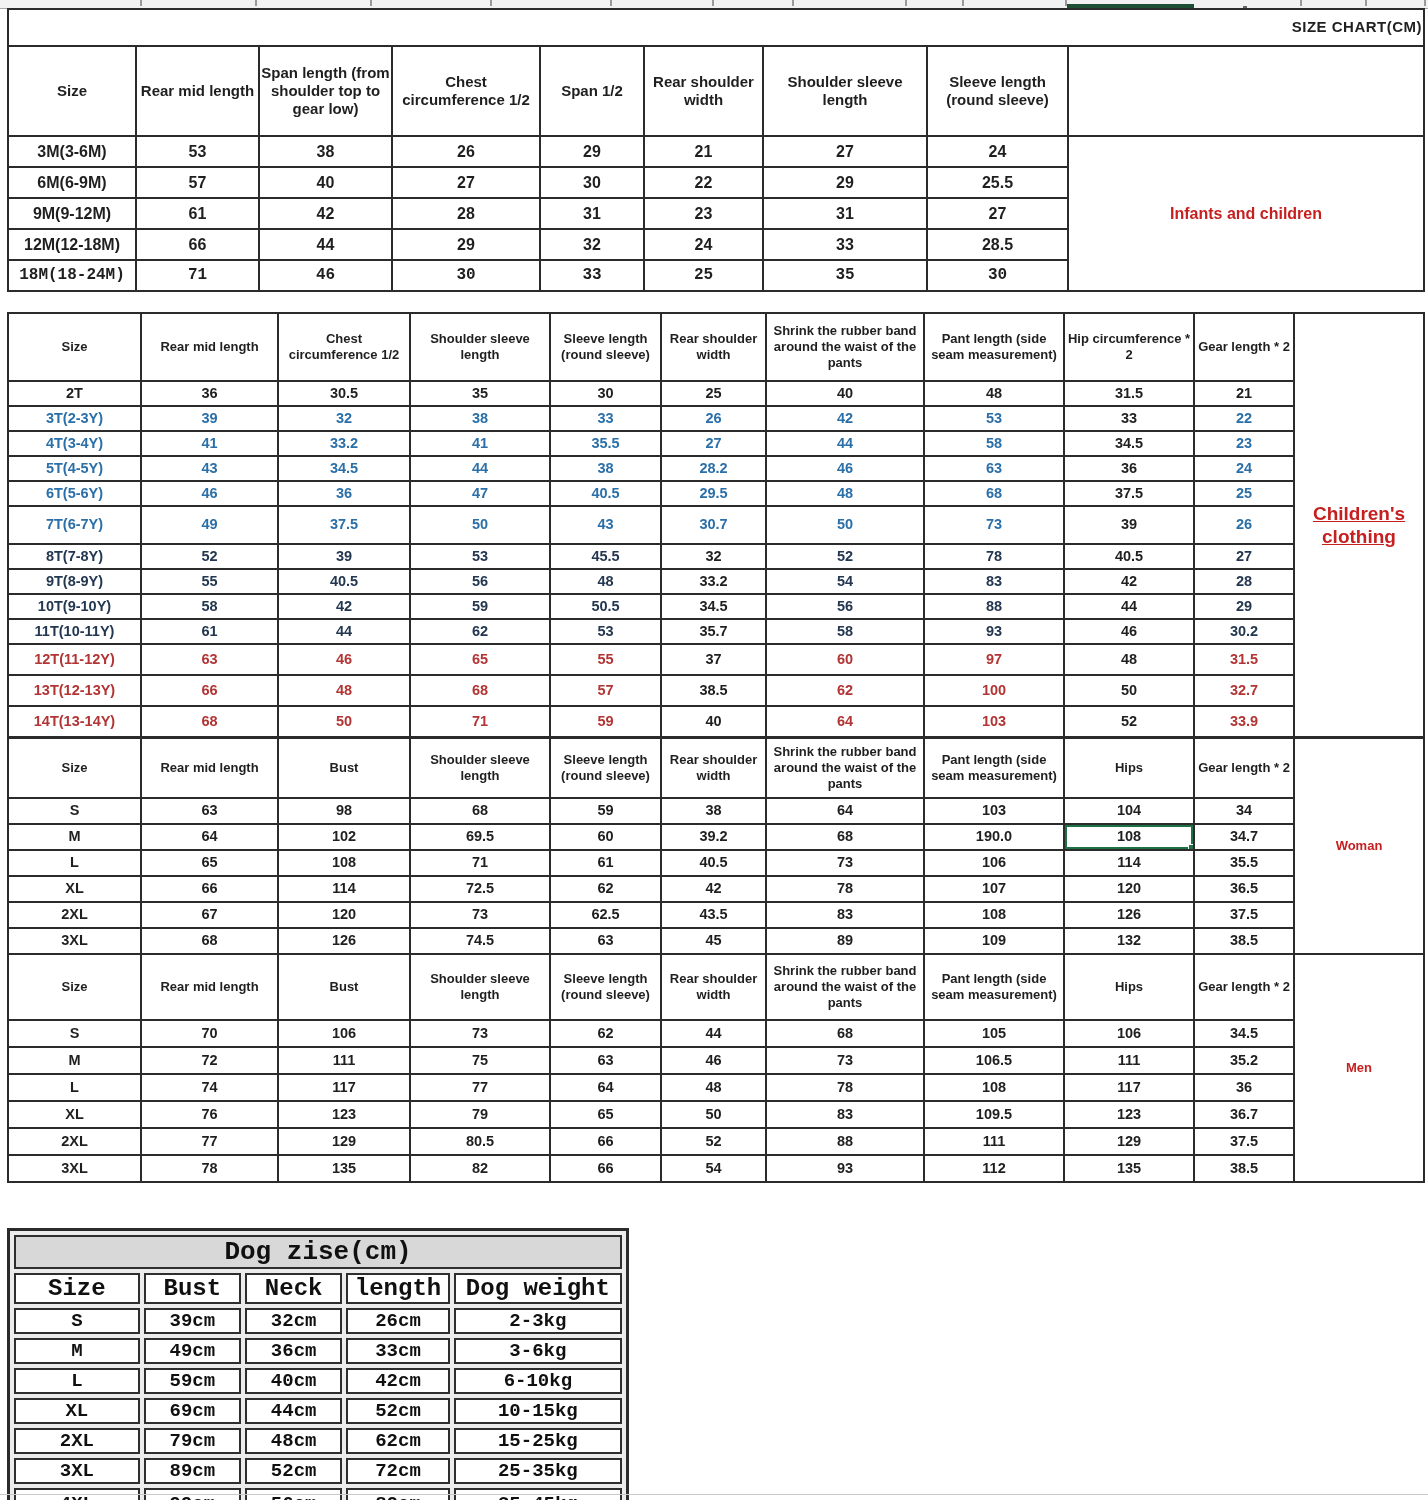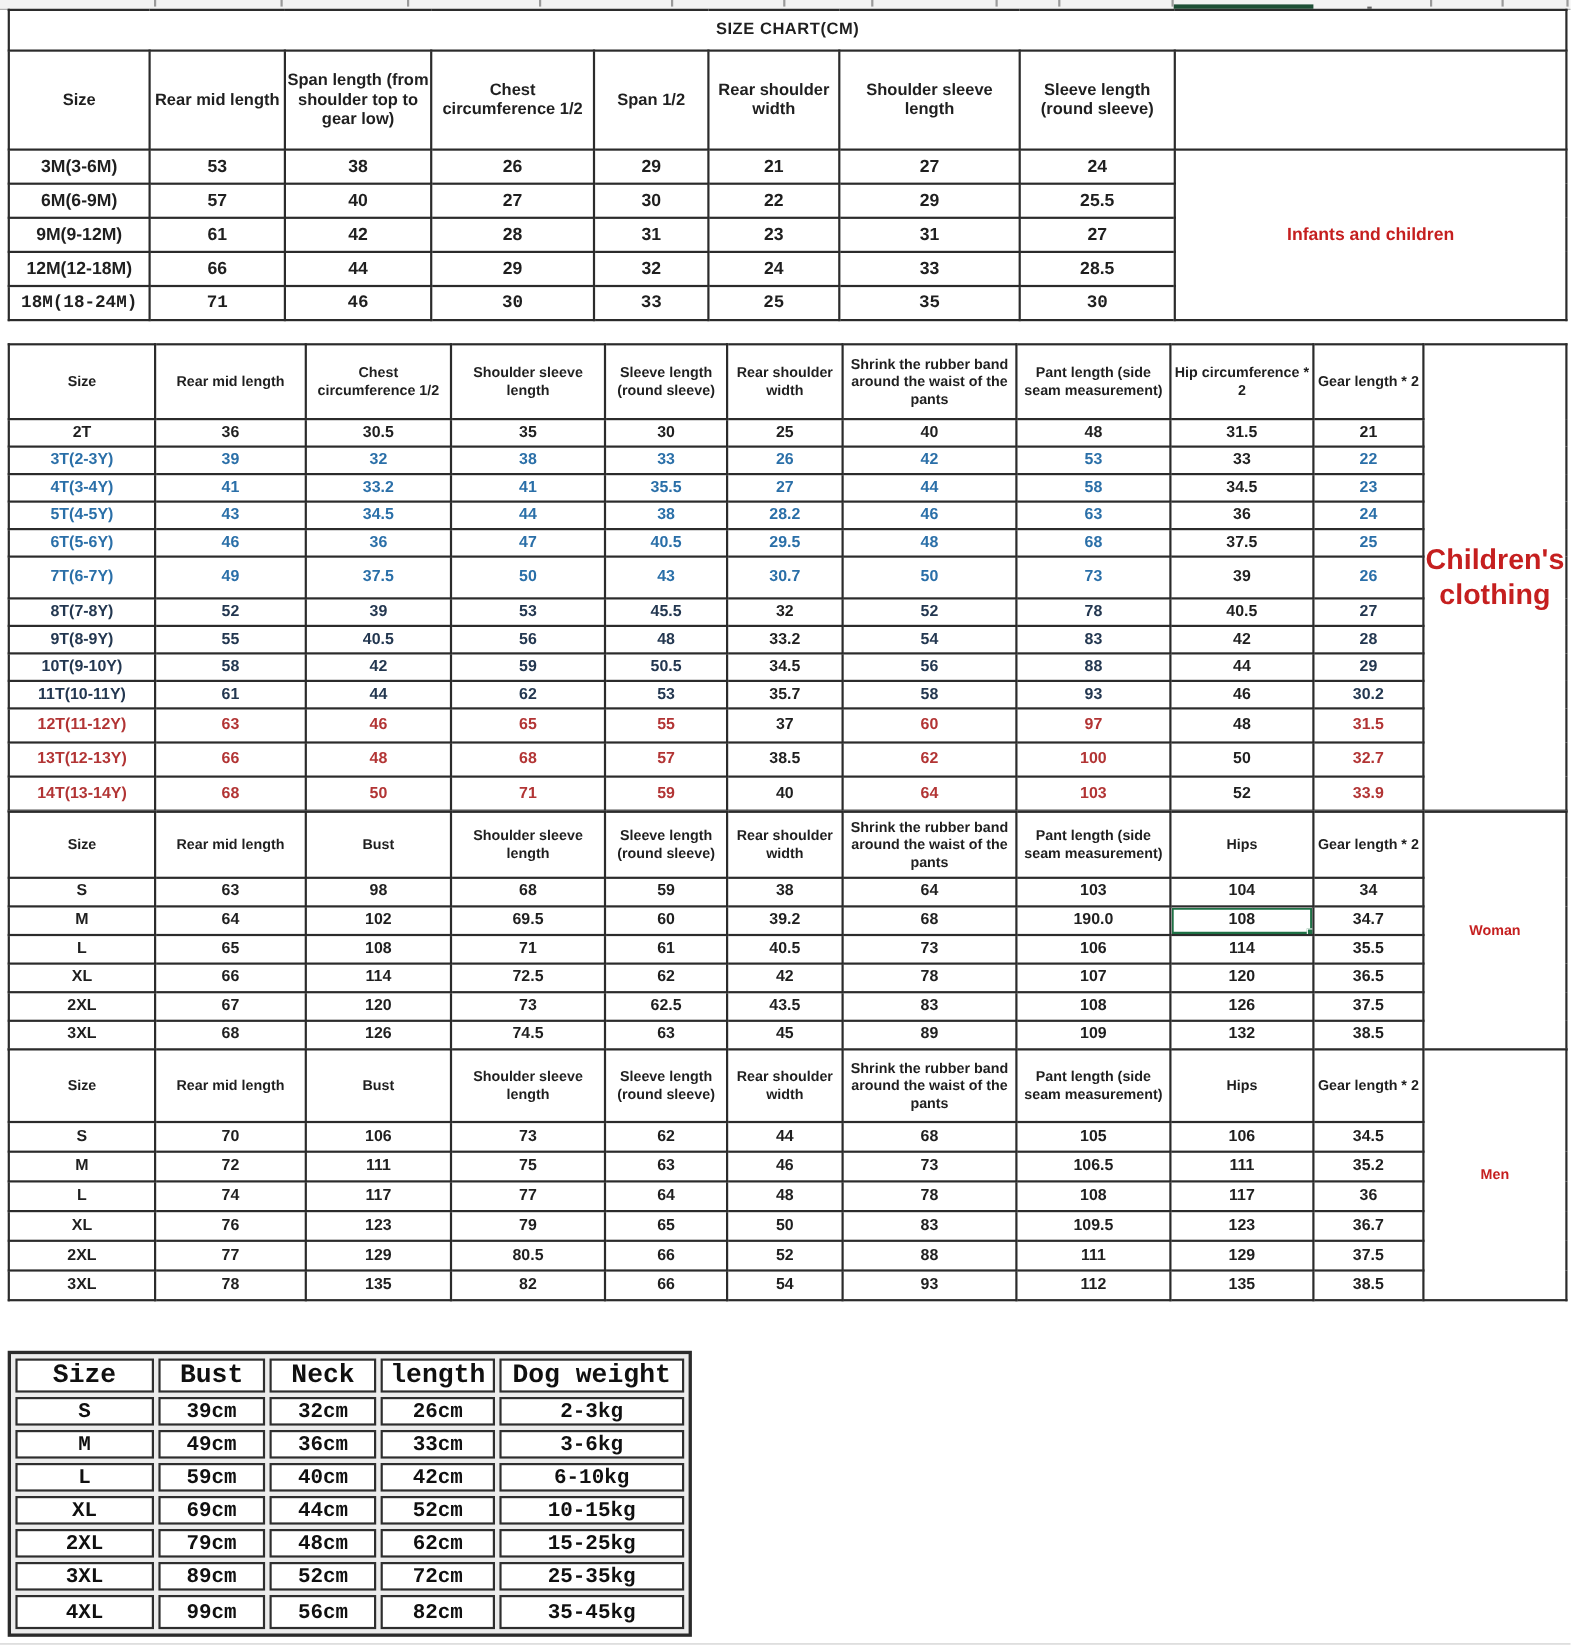--- a/index.html
+++ b/index.html
@@ -10,31 +10,31 @@
            border-bottom:1px solid #a8a8a8;}
   .tick{position:absolute;top:0;width:2px;height:6px;background:#9a9a9a;}
   .greenbar{position:absolute;left:1067px;top:4px;width:127px;height:7px;background:var(--top_bar_green);}
   .topdot{position:absolute;left:1243px;top:6px;width:4px;height:4px;background:#666;}
   .bottomline{position:absolute;left:0;top:1494px;width:1428px;height:1px;background:#c9c9c9;}
   
   .mt{position:absolute;left:7px;border-collapse:collapse;table-layout:fixed;background:#fff;
       color:var(--black);text-align:center;}
   .mt th,.mt td{border:2px solid var(--border);font-weight:bold;padding:0 1px;line-height:1.22;
                 overflow:hidden;vertical-align:middle;}
-  .mt .title-cell{font-size:24px;letter-spacing:0.5px;}
+  .mt .title-cell{font-size:24px;letter-spacing:0.5px;text-align:right;}
   #t1{top:8px;width:1416px;}
   #t1 td{font-size:16px;}
   #t1 th{font-size:15px;}
   #t2{top:312px;width:1416px;}
   #t3{top:737px;width:1416px;}
   #t4{top:953px;width:1416px;}
   #t2 td,#t3 td,#t4 td{font-size:14.5px;}
   #t2 th,#t3 th,#t4 th{font-size:13px;}
   .side-label{color:var(--label_red) !important;font-size:24px;}
-  #t2 .side-label{font-size:26px;}
+  #t2 .side-label{font-size:19px;text-decoration:underline;}
   .blank-head{background:#fff;}
   .c-k{color:var(--black);}
   .c-b{color:var(--blue);}
   .c-n{color:var(--navy);}
   .c-r{color:var(--red);}
   .selected{box-shadow:inset 0 0 0 2px var(--selection_green);position:relative;}
   .selected::after{content:"";position:absolute;right:-4px;bottom:-4px;width:7px;height:7px;
                    background:var(--selection_green);border:1px solid #fff;z-index:2;}
   
   #dog{position:absolute;left:7px;top:1228px;width:622px;border-collapse:separate;border-spacing:4px;
@@ -526,20 +526,23 @@
     </table>
   <table id="dog">
       <colgroup>
         <col style="width: 124px;">
         <col style="width: 96px;">
         <col style="width: 96px;">
         <col style="width: 102px;">
         <col style="width: 166px;">
       </colgroup>
       <tbody>
+        <tr style="height: 28px;">
+          <th colspan="5" class="title-cell">Dog zise(cm)</th>
+        </tr>
         <tr style="height: 24px;">
           <th>Size</th>
           <th>Bust</th>
           <th>Neck</th>
           <th>length</th>
           <th>Dog weight</th>
         </tr>
         <tr style="height: 17px;">
           <td>S</td>
           <td>39cm</td>

